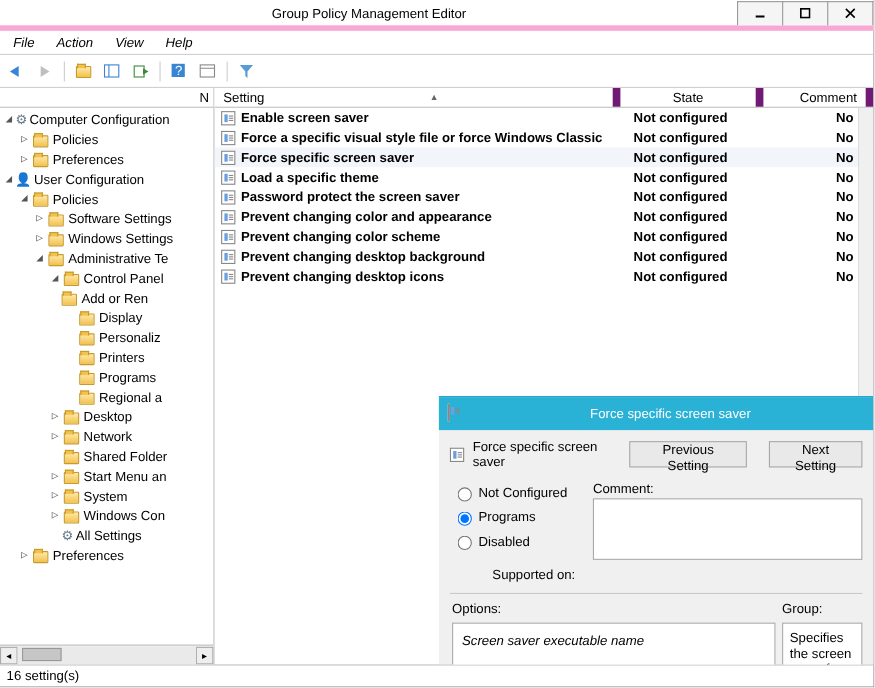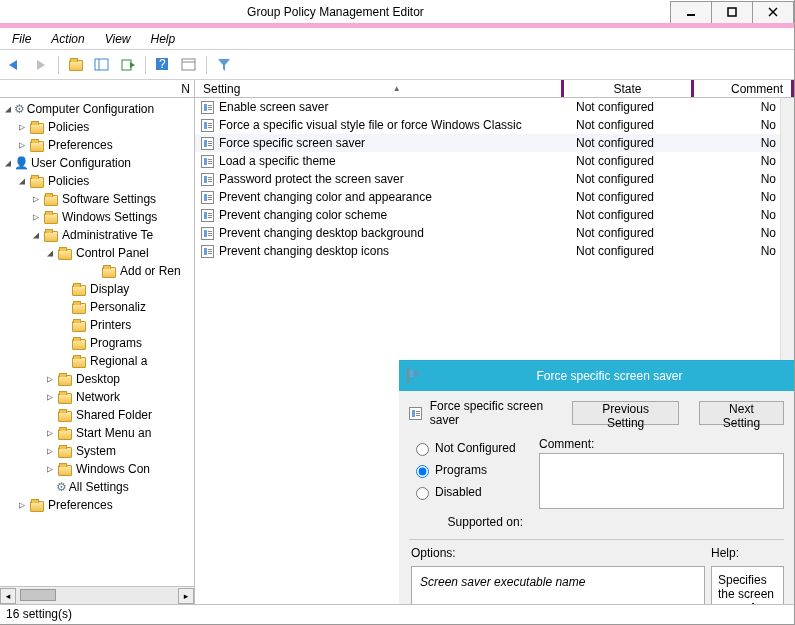--- a/index.html
+++ b/index.html
@@ -25,27 +25,27 @@
   .folder::before{content:"";position:absolute;top:-3px;left:0;width:6px;height:3px;background:#f2c14e;border:1px solid #c79a2a;border-bottom:none;}
   .gear { color:#6a7a8a; font-size:12px;}
   .tree-label { padding:0 2px;}
   .tree-hscroll { height:18px; border-top:1px solid #c0c0c0; background:#f0f0f0; display:flex; align-items:center;}
   .scr-btn{width:16px;height:16px;border:1px solid #aaa;background:#eee;display:flex;align-items:center;justify-content:center;font-size:9px;}
   .scr-track{flex:1;height:16px;background:#eaeaea;position:relative;}
   .scr-thumb{position:absolute;left:4px;top:1px;width:36px;height:12px;background:#c6c6c6;border:1px solid #999;}
   .status { height:20px; border-top:1px solid #c0c0c0; padding:2px 6px; }
   .list-panel { flex:1; display:flex; flex-direction:column; position:relative;}
   .list-header { height:18px; display:flex; border-bottom:1px solid #c0c0c0; background:#fff;}
-  .lh-col { border-right:3px solid #701a75; padding:1px 8px 1px 8px; display:flex; align-items:center;}
+  .lh-col { border-right:7px solid #701a75; padding:1px 8px 1px 8px; display:flex; align-items:center;}
   .lh-setting { flex:1; }
   .lh-state { width:130px; justify-content:center;}
   .lh-comment { width:100px; justify-content:flex-end;}
   .sort-ind { margin:0 auto; font-size:8px; color:#666;}
   .list-body { flex:1; overflow:auto;}
-  .row { height:18px; display:flex; align-items:center; }
+  .row { height:18px; display:flex; align-items:center;font-weight:bold; }
   .row.sel { background:#f2f6fb;}
   .row .ricon { width:16px; margin:0 4px; display:flex; align-items:center; justify-content:center;}
   .reg-icon { width:13px; height:13px; border:1px solid #888; background:#fff; position:relative;}
   .reg-icon::before{content:"";position:absolute;left:2px;top:2px;width:3px;height:7px;background:#6aa0e0;}
   .reg-icon::after{content:"";position:absolute;left:6px;top:3px;width:4px;height:1px;background:#888; box-shadow:0 2px #888,0 4px #888;}
   .rset { flex:1; padding-left:0;}
   .rstate { width:130px; }
   .rcmt { width:88px; text-align:right; padding-right:18px;}
   
   .dialog { position:absolute; top:280px; left:204px; right:0; bottom:0; background:#f0f0f0; border-top:1px solid #2aa6cc;}
@@ -198,21 +198,21 @@
         <div class="tree-node" style="padding-left:30px">
             <span class="exp">◢</span>
             <span class="ico folder"></span>
             <span class="tree-label">Administrative Te</span>
           </div>
         <div class="tree-node" style="padding-left:44px">
             <span class="exp">◢</span>
             <span class="ico folder"></span>
             <span class="tree-label">Control Panel</span>
           </div>
-        <div class="tree-node" style="padding-left:100px">
+        <div class="tree-node" style="padding-left:54px">
             <span class="ico folder"></span>
             <span class="tree-label">Add or Ren</span>
           </div>
         <div class="tree-node" style="padding-left:70px">
             <span class="ico folder"></span>
             <span class="tree-label">Display</span>
           </div>
         <div class="tree-node" style="padding-left:70px">
             <span class="ico folder"></span>
             <span class="tree-label">Personaliz</span>
@@ -399,21 +399,21 @@
               <div style="margin-bottom:2px;"><span>Comment:</span></div>
               <div class="comment-box"></div>
             </div>
           </div>
           <div class="supp-row">
             <div class="supp-label">Supported on:</div>
           </div>
           <hr class="hr">
           <div class="oh-row">
             <div class="oh-left"><span>Options:</span></div>
-            <div class="oh-right"><span>Help:</span></div>
+            <div class="oh-right"><span>Group:</span></div>
           </div>
           <div style="display:flex;">
             <div class="oh-left">
               <div class="opt-panel">
                 <div style="margin-bottom:8px;font-style:italic;">Screen saver executable name</div>
 
               </div>
             </div>
             <div class="oh-right">
               <div class="help-panel">

